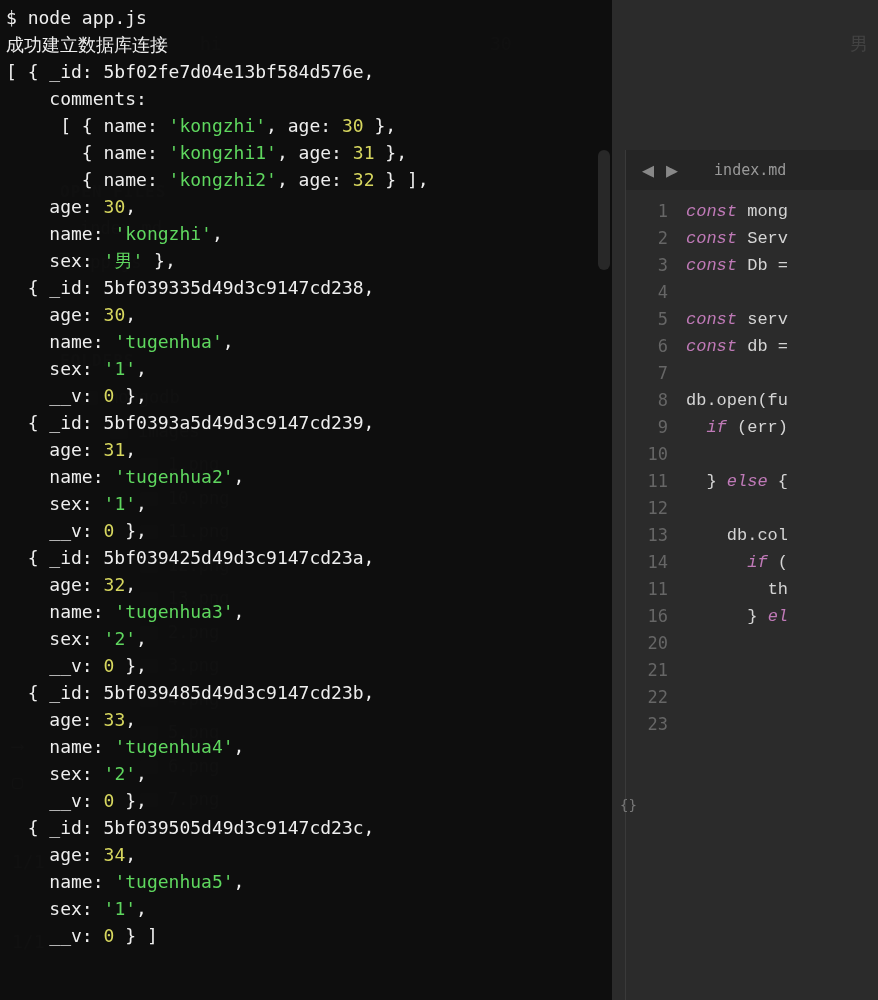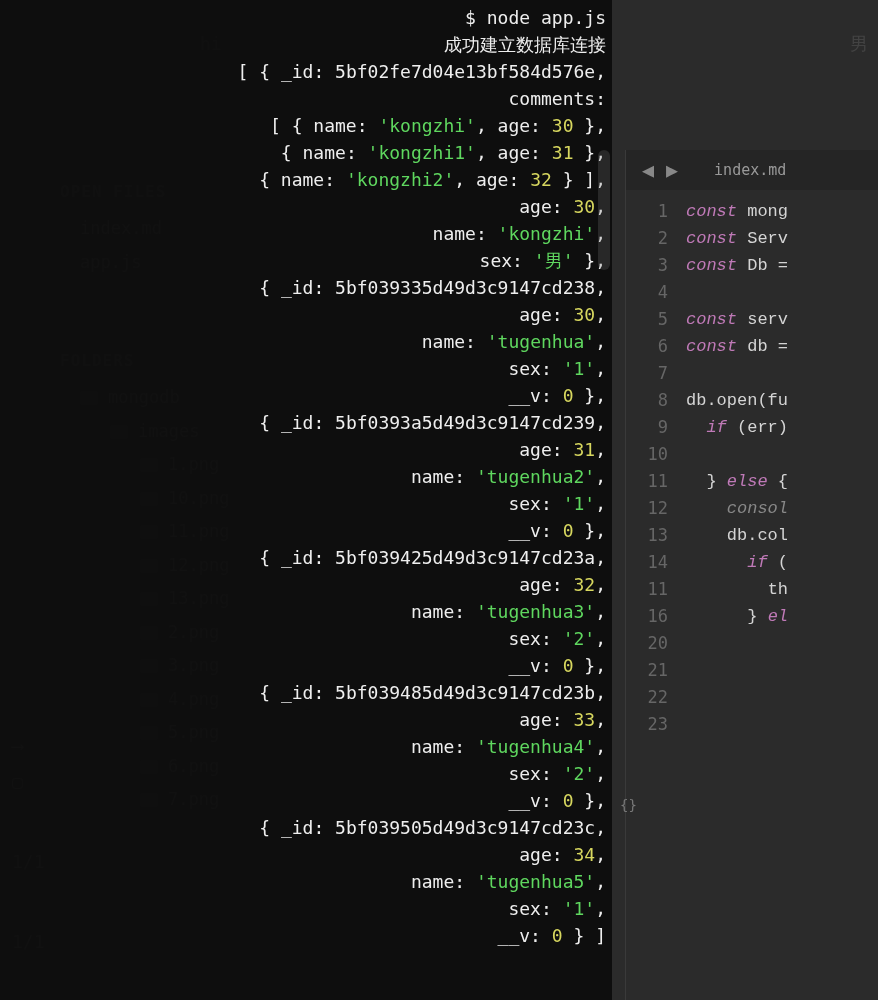--- a/index.html
+++ b/index.html
@@ -129,21 +129,20 @@
     left: 0;
     width: 612px;
     height: 1000px;
     background: rgba(12,12,12,0.92);
     padding: 4px 6px;
     color: #eee;
     font-size: 18px;
     line-height: 27px;
     white-space: pre;
     overflow: hidden;
-    text-align: right;
   }
   .t-prompt { color: #eee; }
   .t-white { color: #eee; }
   .t-num   { color: #d7d75f; }
   .t-str   { color: #5fd75f; }
   
   
   .scrollbar-hint {
     position: absolute;
     left: 598px;
@@ -252,21 +251,20 @@
       </div>
       <div class="code-line">
         <div class="gutter">10</div>
       </div>
       <div class="code-line">
         <div class="gutter">11</div>
         <div class="linecontent"><span>  } </span><span class="kw-const">else </span><span class="kw-ident">{</span></div>
       </div>
       <div class="code-line">
         <div class="gutter">12</div>
-        <div class="linecontent"><span>    </span><span class="kw-comment">consol</span></div>
       </div>
       <div class="code-line">
         <div class="gutter">13</div>
         <div class="linecontent"><span>    </span><span class="kw-ident">db.col</span></div>
       </div>
       <div class="code-line">
         <div class="gutter">14</div>
         <div class="linecontent"><span>      </span><span class="kw-const">if </span><span class="kw-ident">(</span></div>
       </div>
       <div class="code-line">

